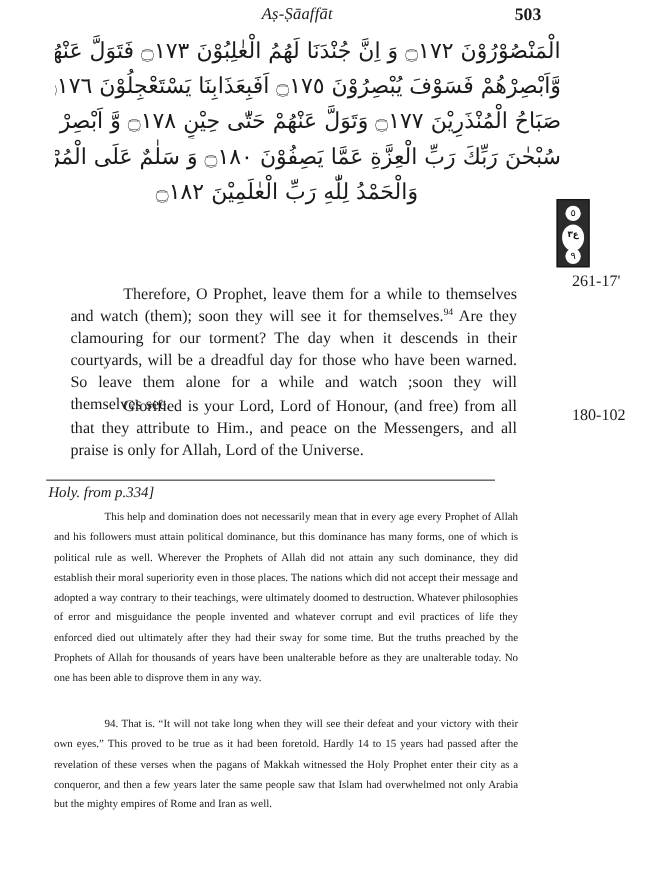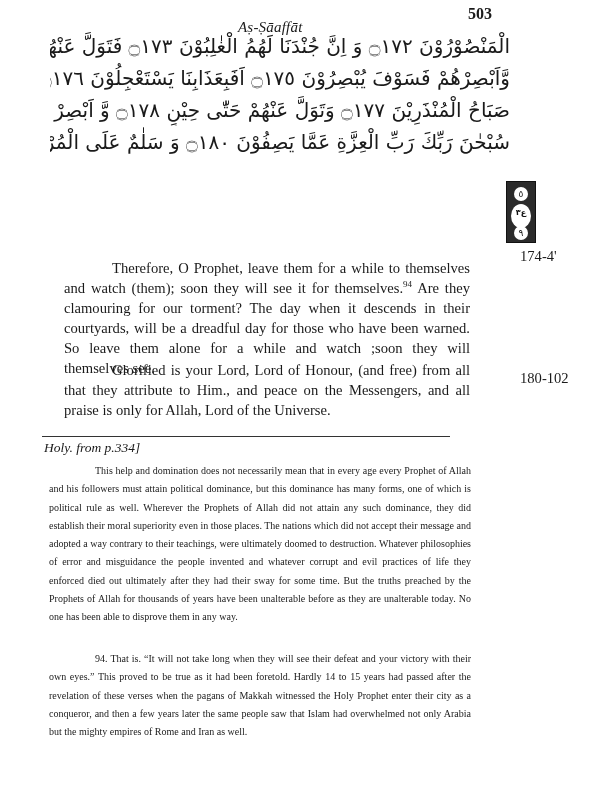--- a/index.html
+++ b/index.html
@@ -18,21 +18,21 @@
     .page-header {
       position: absolute;
       top: 2px;
       left: 0;
       width: 600px;
       height: 22px;
     }
     .surah-name {
       position: absolute;
       left: 238px;
-      top: 17px;
+      top: 3px;
       font-style: italic;
       font-size: 15px;
       letter-spacing: 0.2px;
     }
     .page-number {
       position: absolute;
       left: 468px;
       top: 3px;
       font-size: 16px;
       font-weight: bold;
@@ -146,32 +146,33 @@
 <header class="page-header">
   <span class="surah-name">Aṣ-Ṣāaffāt</span>
   <span class="page-number">503</span>
 </header>
 
 <section class="arabic-block">
   <div class="arabic-line">الْمَنْصُوْرُوْنَ ۝١٧٢ وَ اِنَّ جُنْدَنَا لَهُمُ الْغٰلِبُوْنَ ۝١٧٣ فَتَوَلَّ عَنْهُمْ حَتّٰى حِيْنٍ ۝١٧٤</div>
   <div class="arabic-line">وَّاَبْصِرْهُمْ فَسَوْفَ يُبْصِرُوْنَ ۝١٧٥ اَفَبِعَذَابِنَا يَسْتَعْجِلُوْنَ ۝١٧٦ فَاِذَا نَزَلَ بِسَاحَتِهِمْ فَسَآءَ</div>
   <div class="arabic-line">صَبَاحُ الْمُنْذَرِيْنَ ۝١٧٧ وَتَوَلَّ عَنْهُمْ حَتّٰى حِيْنٍ ۝١٧٨ وَّ اَبْصِرْ فَسَوْفَ يُبْصِرُوْنَ ۝١٧٩</div>
   <div class="arabic-line">سُبْحٰنَ رَبِّكَ رَبِّ الْعِزَّةِ عَمَّا يَصِفُوْنَ ۝١٨٠ وَ سَلٰمٌ عَلَى الْمُرْسَلِيْنَ ۝١٨١</div>
+  <div class="arabic-line last">وَالْحَمْدُ لِلّٰهِ رَبِّ الْعٰلَمِيْنَ ۝١٨٢</div>
 </section>
 
 <div class="ruku-marker">
   <div class="ruku-circle top">٥</div>
   <div class="ruku-circle mid">ع٣</div>
   <div class="ruku-circle bot">٩</div>
 </div>
 
 <section class="translation t1">
   <p><span>Therefore, O Prophet, leave them for a while to themselves and watch (them); soon they will see it for themselves.</span><sup>94</sup><span> Are they clamouring for our torment? The day when it descends in their courtyards, will be a dreadful day for those who have been warned. So leave them alone for a while and watch ;soon they will themselves see.</span></p>
 </section>
-<div class="verse-range vr1">174-4'</div>
+<div class="verse-range vr1">261-17'</div>
 
 <section class="translation t2">
   <p>Glorified is your Lord, Lord of Honour, (and free) from all that they attribute to Him., and peace on the Messengers, and all praise is only for Allah, Lord of the Universe.</p>
 </section>
 <div class="verse-range vr2">180-102</div>
 
 <div class="divider"></div>
 <div class="contd">Holy. from p.334]</div>
 
 <section class="commentary c1">

